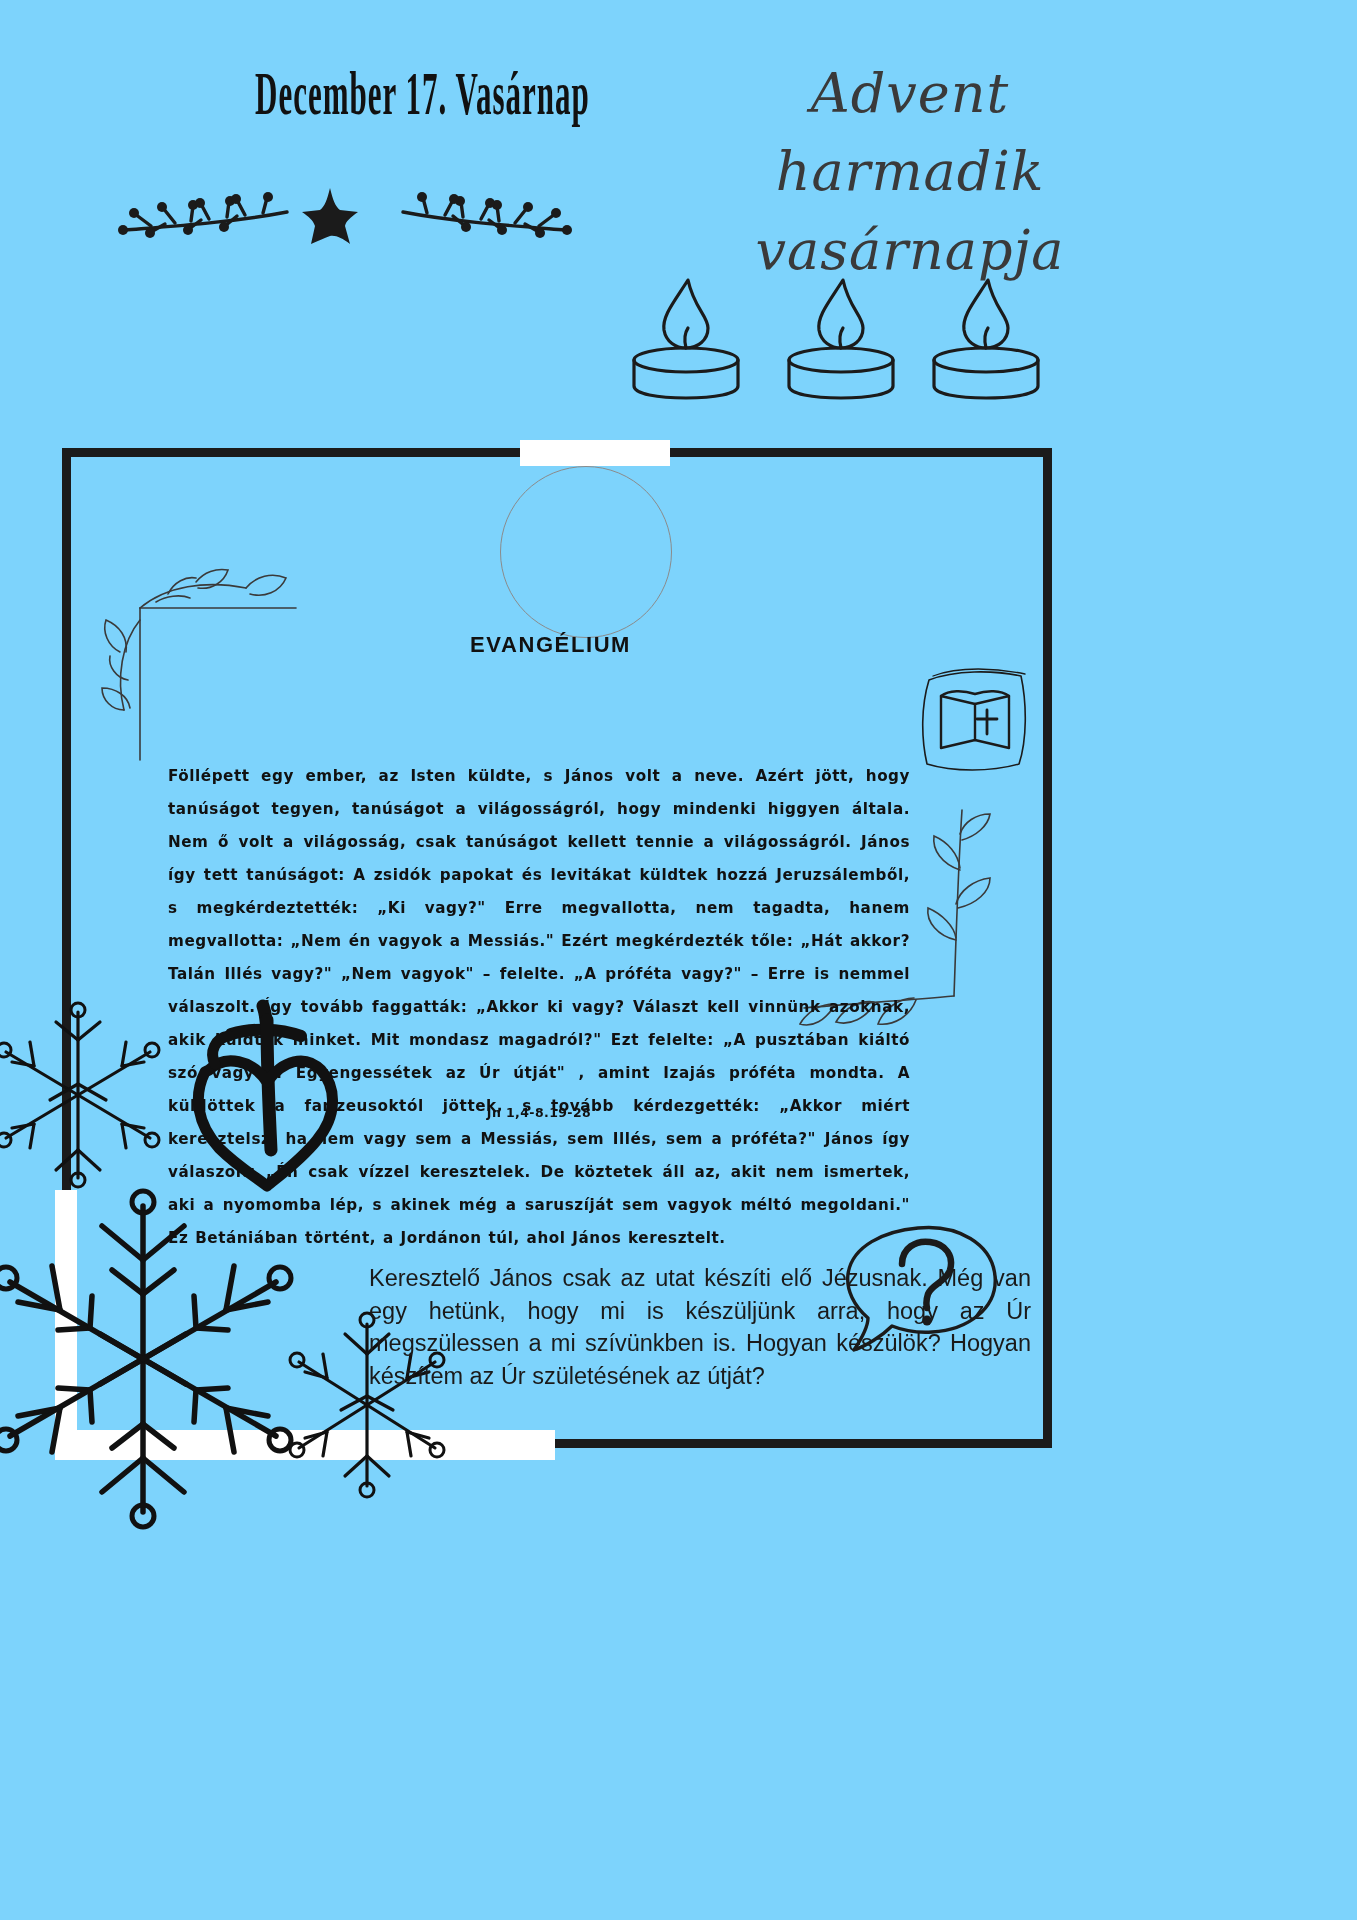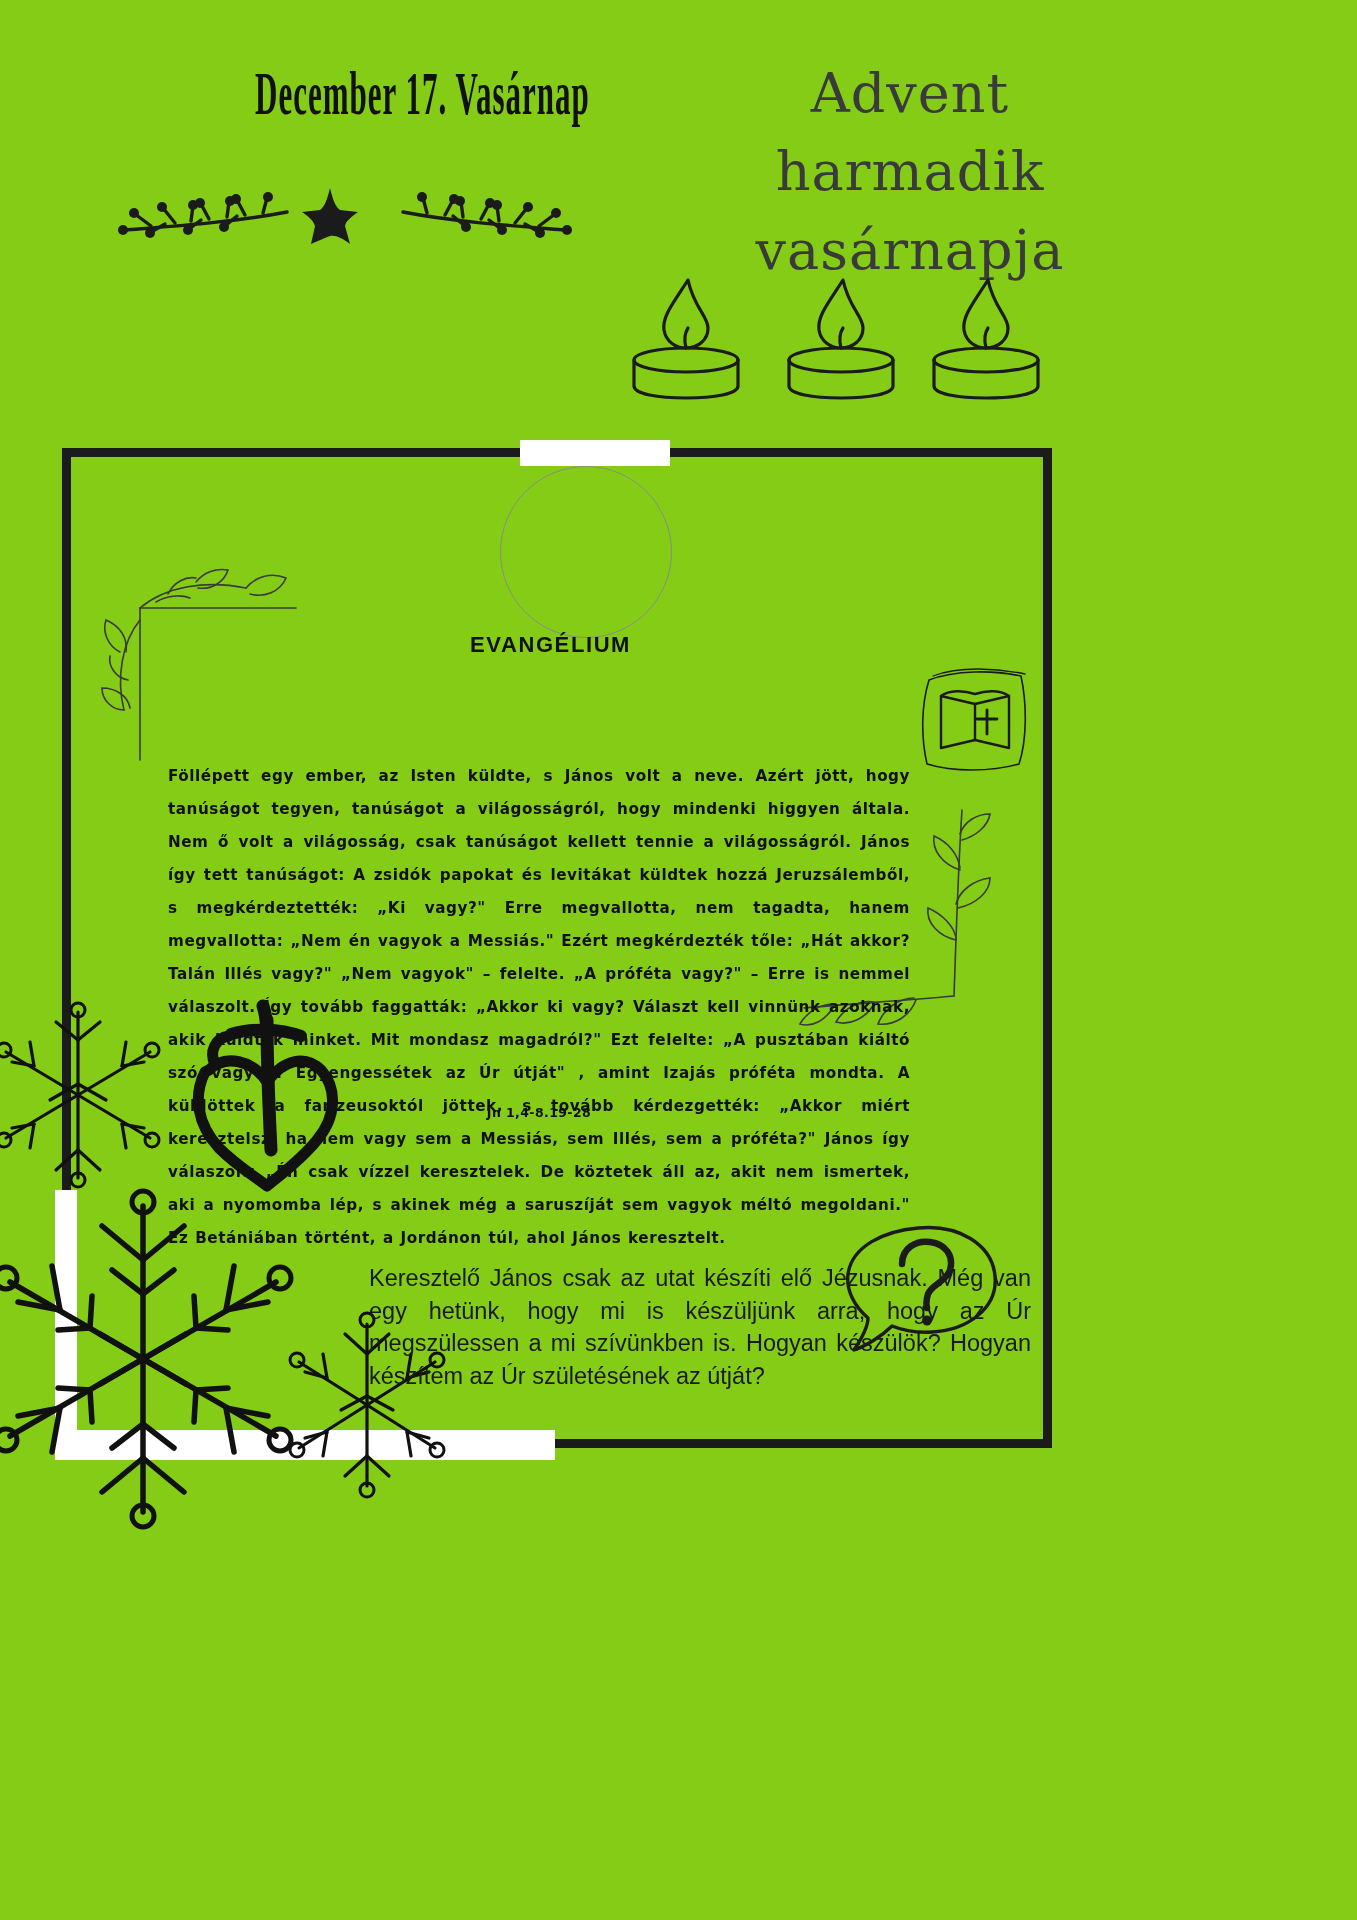--- a/index.html
+++ b/index.html
@@ -1,38 +1,39 @@
 <!DOCTYPE html>
 <html><head>
 <meta charset="utf-8">
 <style>
   html,body{margin:0;padding:0;background:#ffffff;}
   body{
     width:1357px;height:1920px;position:relative;overflow:hidden;
     font-family:"Liberation Sans", sans-serif;color:#111;
   }
-  .page{position:absolute;inset:0;background:#84cc16;}
+  .page{position:absolute;inset:0;background:#7dd3fc;}
 
   
   .date-title{
     position:absolute;left:120px;top:62px;width:540px;
     text-align:center;
     font-family:"Liberation Serif", serif;
     font-size:62px;line-height:1;
     font-weight:700;
     color:#111;
     transform:scaleX(0.50);
     transform-origin:center top;
     letter-spacing:2px;
     white-space:nowrap;
   }
   .script-title{
     position:absolute;left:690px;top:55px;width:440px;
     text-align:center;
     font-family:"DejaVu Serif", serif;
+    font-style:italic;
     font-size:54px;line-height:1.45;
     color:#3a3a3a;
     font-weight:400;
     letter-spacing:1px;
     -webkit-text-stroke:0px;
   }
 
   
   .ornament-row{position:absolute;left:105px;top:168px;width:480px;height:80px;}
   .star-sep{position:absolute;left:300px;top:186px;width:60px;height:60px;}

